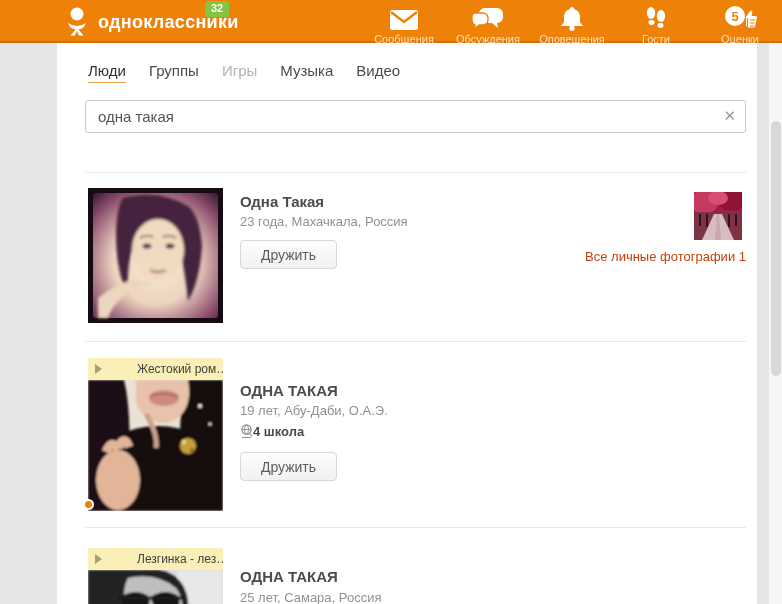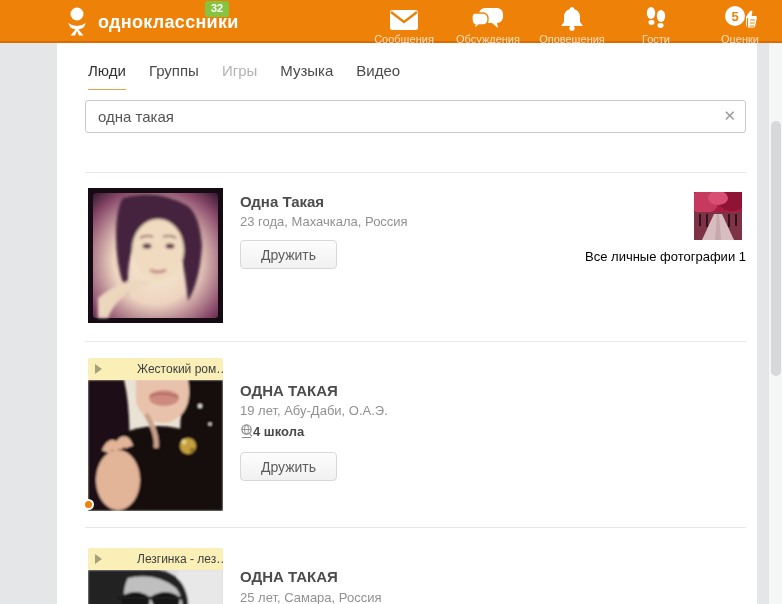--- a/index.html
+++ b/index.html
@@ -15,21 +15,21 @@
   .topnav { position:absolute; right:0; top:3px; display:flex; }
   .nav-item { width:84px; text-align:center; cursor:pointer; padding-top:2px; }
   .nav-icon { height:26px; display:flex; align-items:flex-end; justify-content:center; }
   .nav-label { display:block; margin-top:2px; font-size:11px; color:rgba(255,236,214,.85); }
 
   
   .content { position:absolute; left:57px; top:43px; width:700px; height:561px; background:#fff; }
 
   
   .tabs { position:absolute; left:31px; top:19px; display:flex; gap:23px; font-size:15px; }
-  .tab { color:#4a4a4a; cursor:pointer; padding-bottom:10px; }
+  .tab { color:#4a4a4a; cursor:pointer; padding-bottom:3px; }
   .tab.active { color:#333; border-bottom:1px solid #e6a04b; }
   .tab.disabled { color:#b3b3b3; }
 
   
   .searchbox { position:absolute; left:28px; top:57px; width:661px; height:33px; }
   .searchbox input { width:100%; height:100%; border:1px solid #c9c9c9; border-radius:3px; padding:0 34px 0 12px; font-size:15px; color:#555; font-family:"Liberation Sans", sans-serif; outline:none; }
   .search-clear { position:absolute; right:10px; top:7px; color:#9a9a9a; font-size:15px; cursor:pointer; line-height:18px; }
 
   .found { position:absolute; left:28px; top:100px; font-size:17px; color:#3b3b3b; }
   .divider { position:absolute; left:28px; width:661px; height:0; border-top:1px solid #e8e8e8; }
@@ -38,21 +38,21 @@
   .photo { position:absolute; left:31px; width:135px; overflow:hidden; cursor:pointer; }
   .music-label { position:absolute; left:31px; width:135px; height:22px; background:#faefb7; border-radius:2px 2px 0 0; display:flex; align-items:center; padding-left:7px; cursor:pointer;gap:29px; }
   .play-tri { width:0; height:0; border-left:7px solid #a6a179; border-top:5px solid transparent; border-bottom:5px solid transparent; margin-right:6px; flex:none; }
   .music-text { font-size:12px; color:#3f3f3f; white-space:nowrap; overflow:hidden; }
   .r-name { position:absolute; left:183px; font-size:15px; font-weight:bold; color:#4c4c4c; cursor:pointer; }
   .r-meta { position:absolute; left:183px; font-size:13px; color:#919191; }
   .friend-btn { position:absolute; left:183px; width:97px; height:29px; background:linear-gradient(#fdfdfd,#f1f1f1); border:1px solid #d8d8d8; border-radius:4px; font-size:14px; color:#5c5c5c; font-family:"Liberation Sans", sans-serif; cursor:pointer; }
   .school-row { position:absolute; left:183px; display:flex; align-items:center; gap:0; }
   .school-text { font-size:13px; font-weight:bold; color:#4a4a4a; }
   .mini-photo { position:absolute; left:637px; top:149px; width:48px; height:48px; cursor:pointer; }
-  .photos-link { position:absolute; right:11px; top:206px; font-size:13px; color:#000000; cursor:pointer; }
+  .photos-link { position:absolute; right:11px; top:206px; font-size:13px; color:#c2410c; cursor:pointer; }
   .online-dot { position:absolute; left:26px; width:11px; height:11px; background:#ee8208; border:2px solid #fff; border-radius:50%; }
 
   
   .scroll-rail { position:absolute; right:0; top:43px; width:14px; height:561px; background:#f5f6f6; border-left:1px solid #e3e4e5; }
   .scroll-thumb { position:absolute; left:2px; top:78px; width:10px; height:255px; background:#d6d8da; border-radius:5px; cursor:pointer; }
 </style>
 </head>
 <body>
 
 <div class="page">

